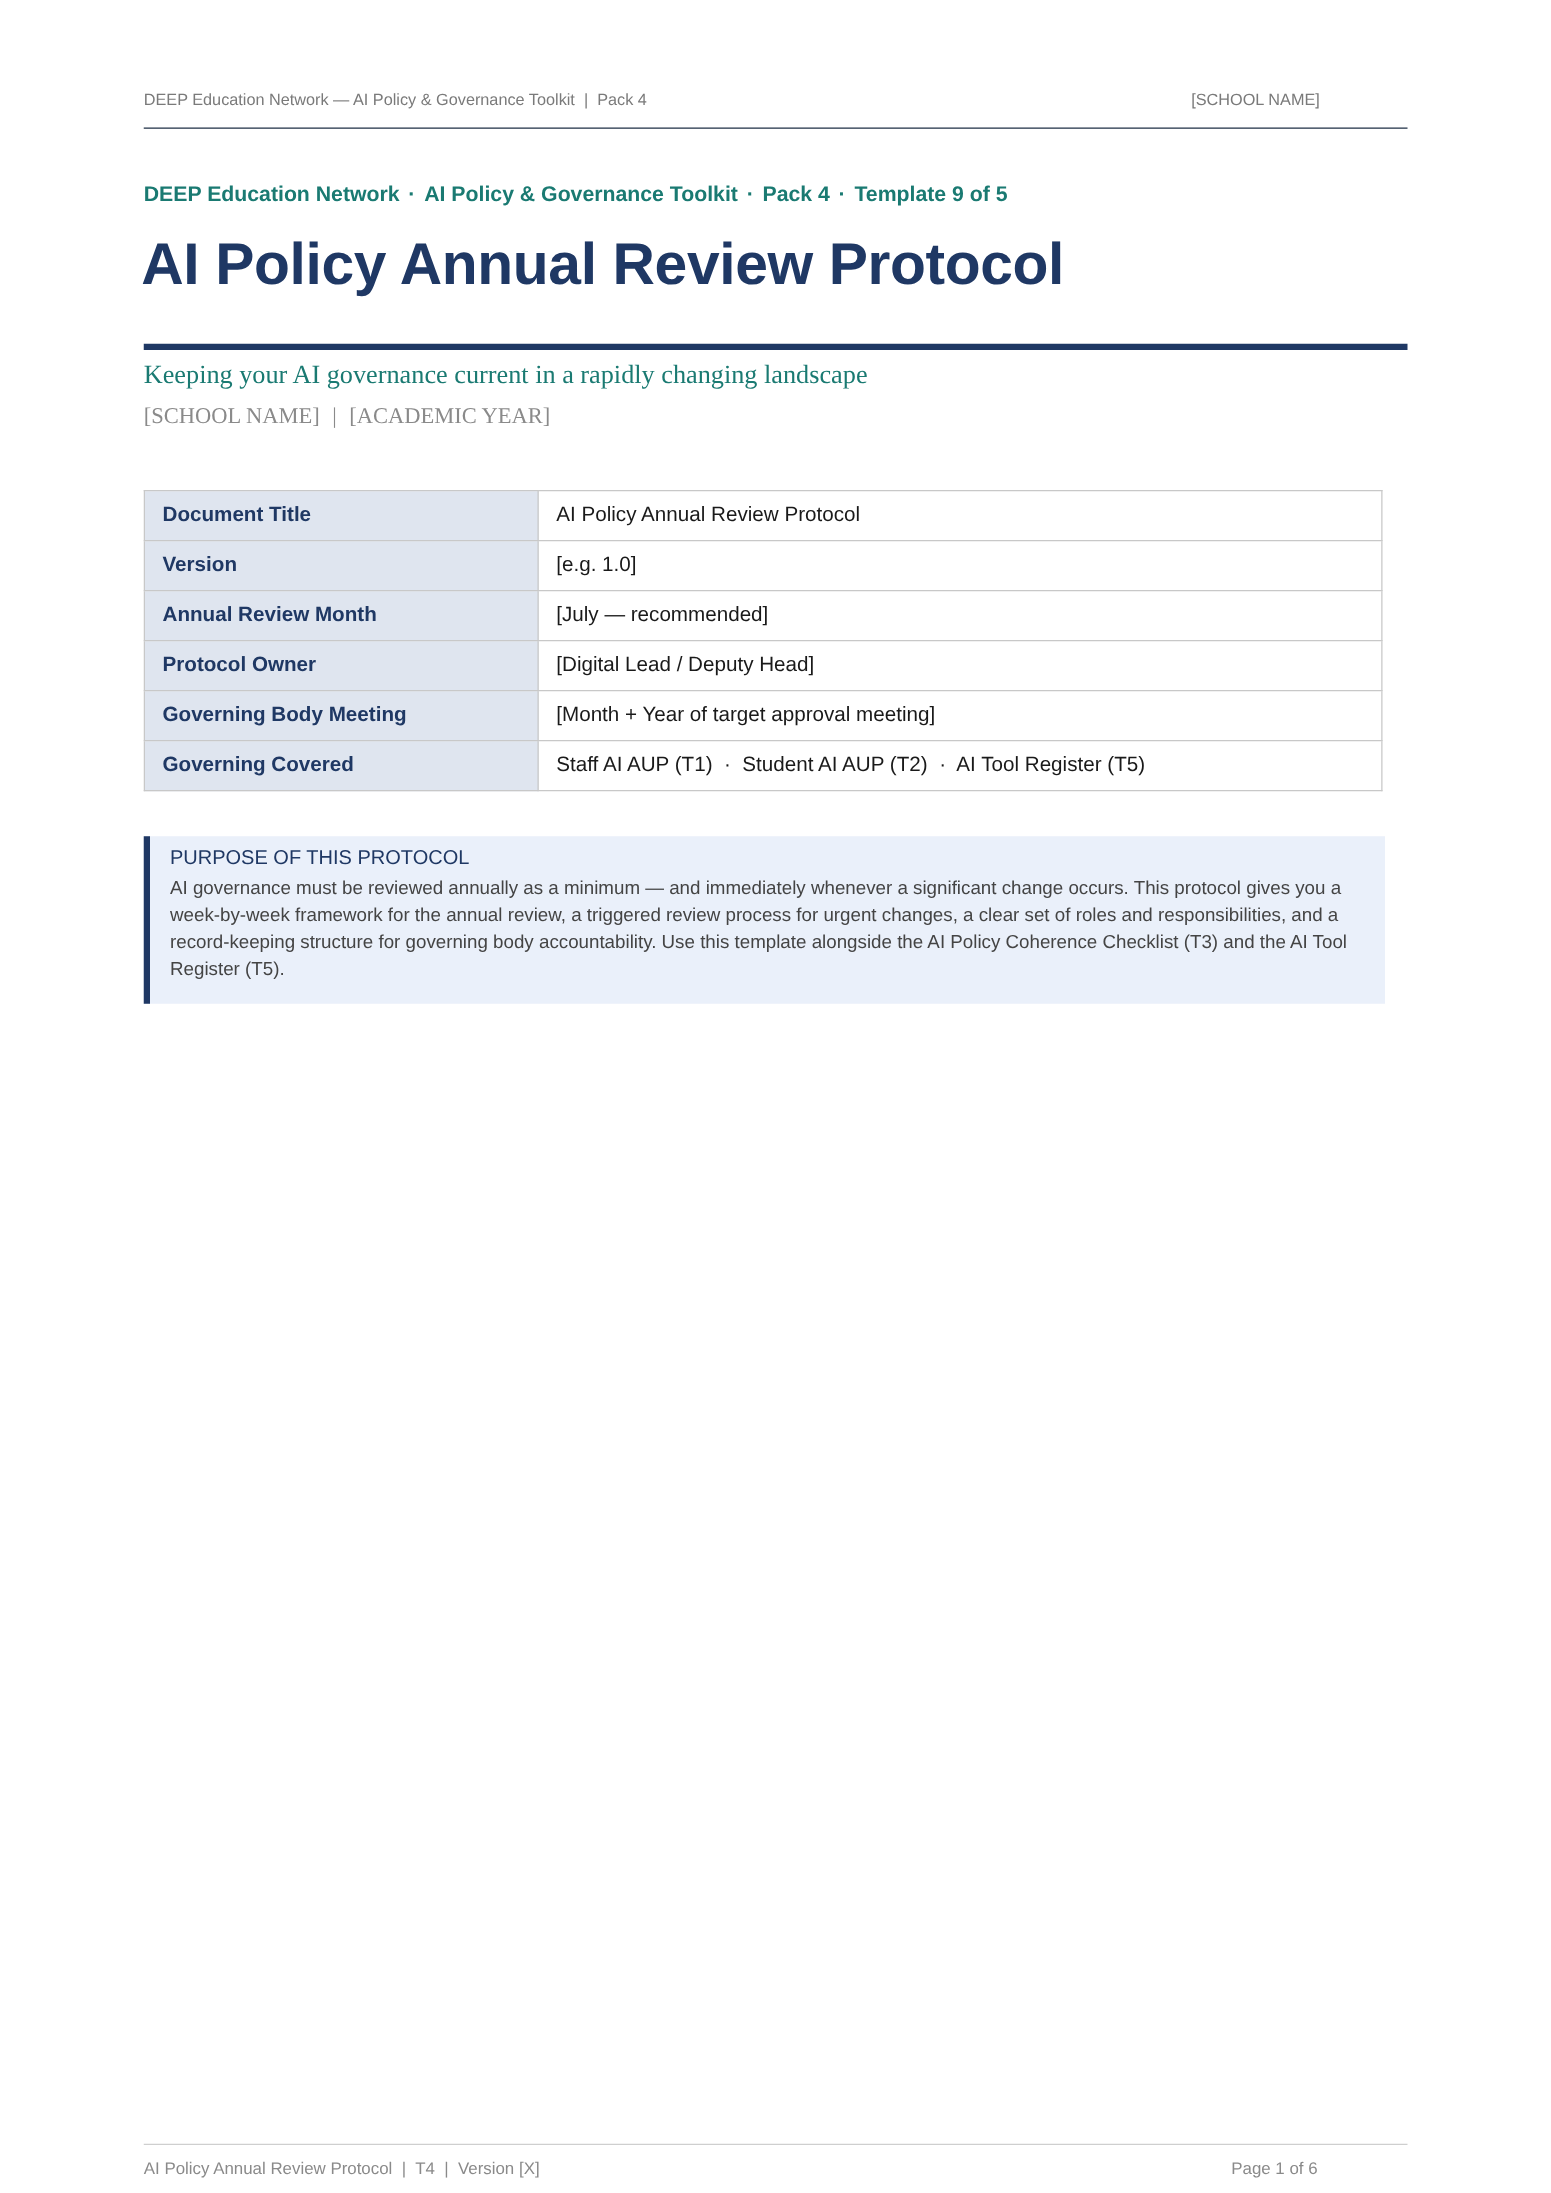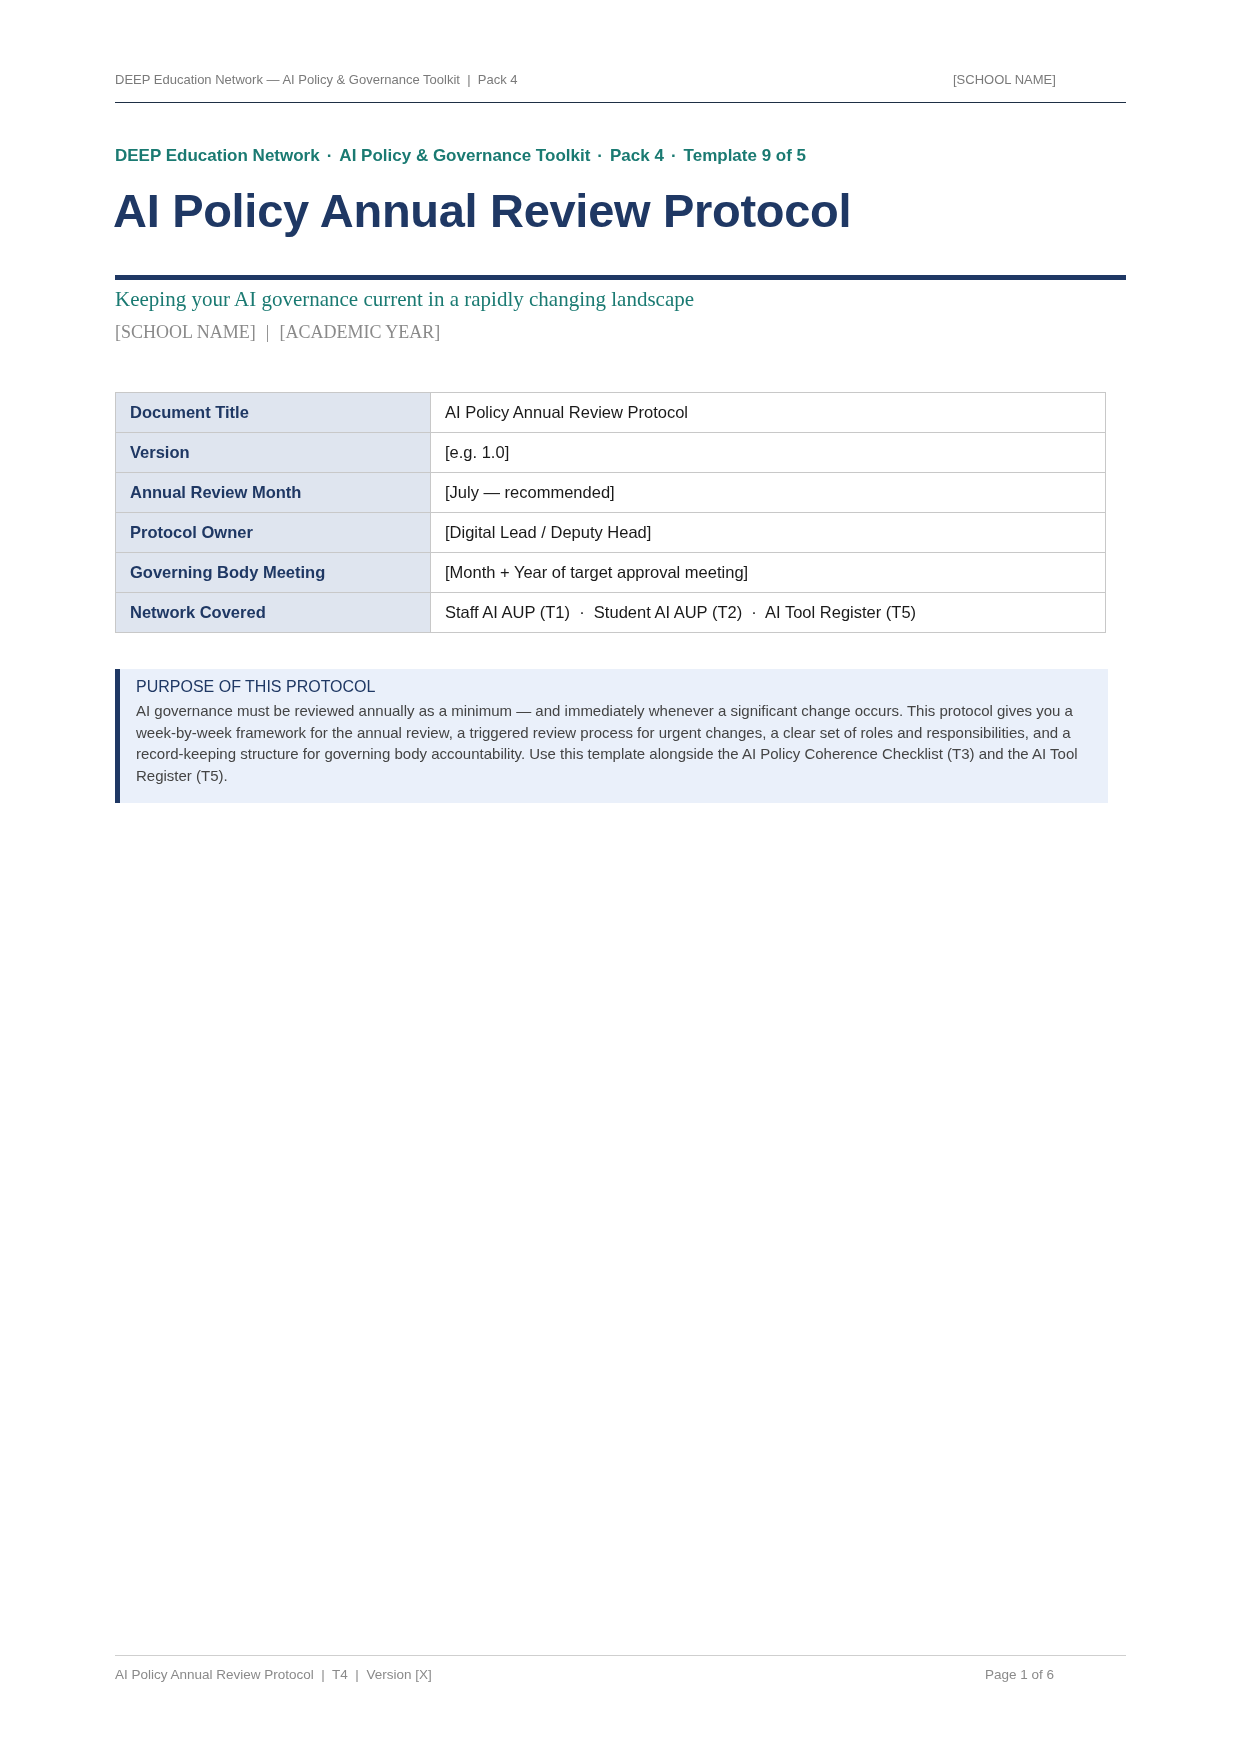--- a/index.html
+++ b/index.html
@@ -14,21 +14,21 @@
   .subtitle { position:absolute; left:115px; top:287px; font-size:21px; color:#1a7a72; white-space:nowrap;font-family:Liberation Serif, serif; }
   .school-line { position:absolute; left:115px; top:322px; font-size:18px; color:#8a8a8a; white-space:nowrap;font-family:Liberation Serif, serif; }
   .school-line .sep { margin:0 10px; }
   table.meta { position:absolute; left:115px; top:392px; width:991px; border-collapse:collapse; }
   table.meta td { border:1px solid #c8c8c8; height:39px; padding:0 14px; font-size:16.5px; vertical-align:middle; }
   table.meta td.label { width:286px; background:#dfe5ef; color:#1f3864; font-weight:bold; }
   table.meta td.value { background:#ffffff; color:#1a1a1a; }
   .callout { position:absolute; left:115px; top:669px; width:993px; height:134px; background:#eaf0fa; border-left:5px solid #1f3864; box-sizing:border-box; padding:9px 16px 0 16px; }
   .callout .heading { font-size:16px; font-weight:normal; color:#1f3864; margin-bottom:4px; }
   .callout .body { font-size:15px; line-height:21.5px; color:#444; }
-  .page-footer { position:absolute; left:115px; top:1655px; width:1011px; border-top:1px solid #cfcfcf; height:30px; }
+  .page-footer { position:absolute; left:115px; top:1715px; width:1011px; border-top:1px solid #cfcfcf; height:30px; }
   .page-footer .left { position:absolute; left:0; top:11px; font-size:13.5px; color:#8a8a8a; white-space:nowrap; }
   .page-footer .right { position:absolute; left:870px; top:11px; font-size:13.5px; color:#8a8a8a; white-space:nowrap; }
 </style>
 </head>
 <body>
 
 <div class="page-header">
   <span class="left" style="white-space:pre">DEEP Education Network — AI Policy &amp; Governance Toolkit  |  Pack 4</span>
   <span class="right">[SCHOOL NAME]</span>
 </div>
@@ -61,21 +61,21 @@
     </tr>
     <tr>
       <td class="label">Protocol Owner</td>
       <td class="value">[Digital Lead / Deputy Head]</td>
     </tr>
     <tr>
       <td class="label">Governing Body Meeting</td>
       <td class="value">[Month + Year of target approval meeting]</td>
     </tr>
     <tr>
-      <td class="label">Network Covered</td>
+      <td class="label">Governing Covered</td>
       <td class="value" style="white-space:pre">Staff AI AUP (T1)  ·  Student AI AUP (T2)  ·  AI Tool Register (T5)</td>
     </tr>
   </tbody>
 </table>
 
 <div class="callout">
   <div class="heading">PURPOSE OF THIS PROTOCOL</div>
   <div class="body">AI governance must be reviewed annually as a minimum — and immediately whenever a significant change occurs. This protocol gives you a week-by-week framework for the annual review, a triggered review process for urgent changes, a clear set of roles and responsibilities, and a record-keeping structure for governing body accountability. Use this template alongside the AI Policy Coherence Checklist (T3) and the AI Tool Register (T5).</div>
 </div>
 

